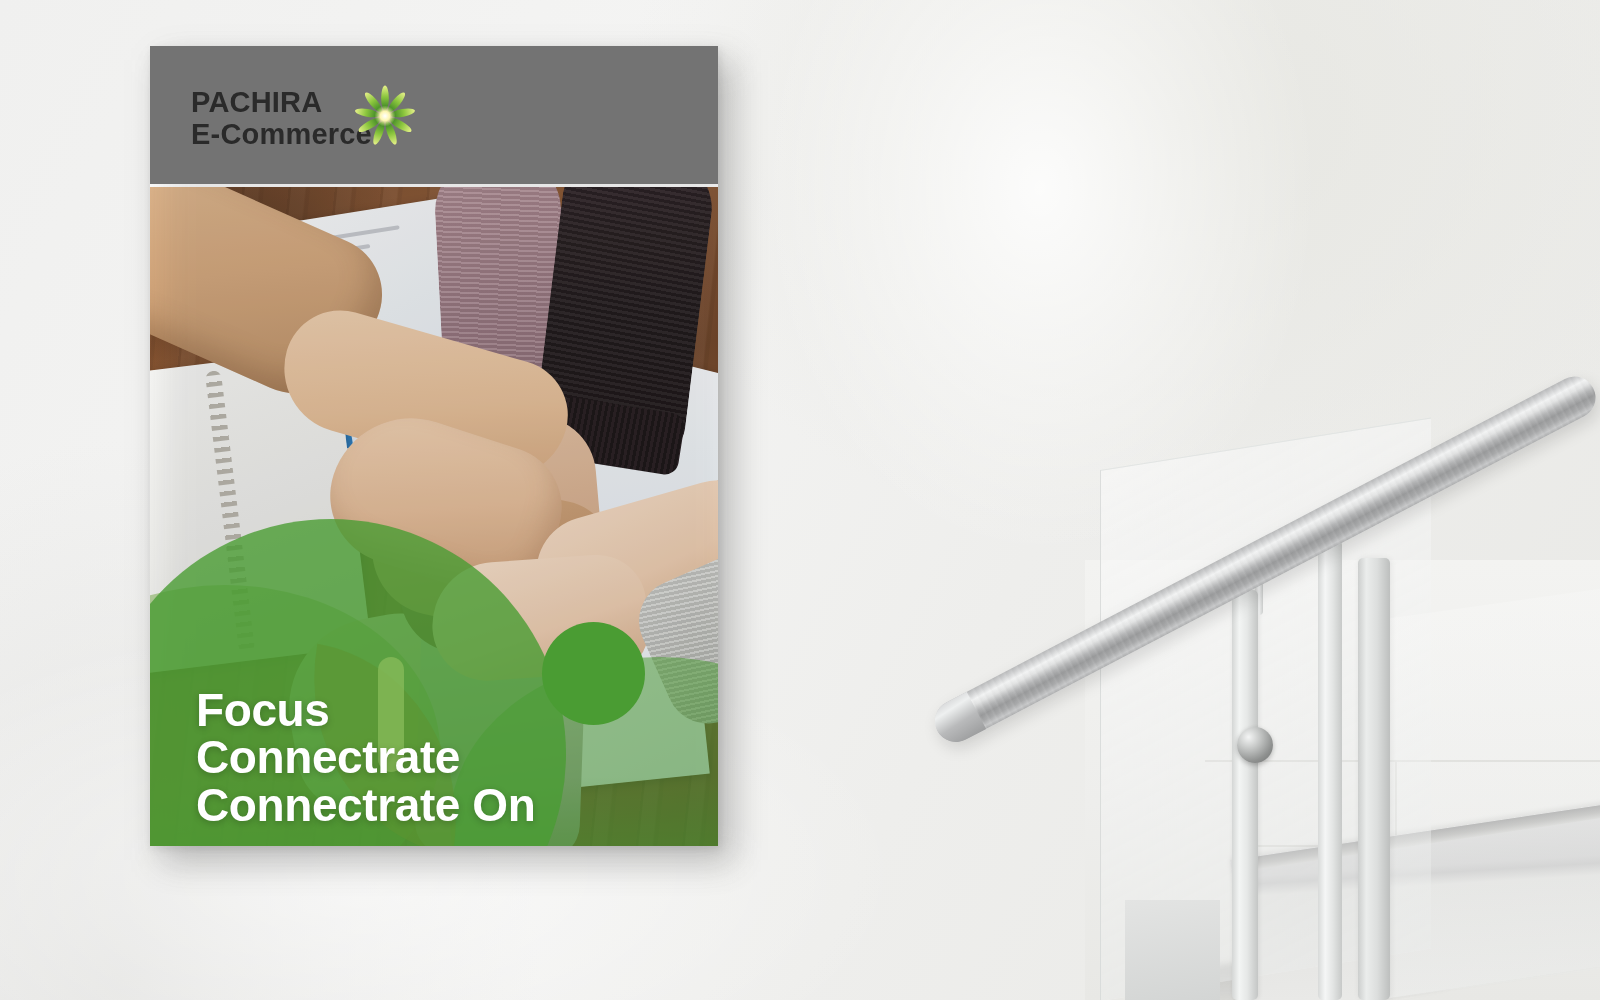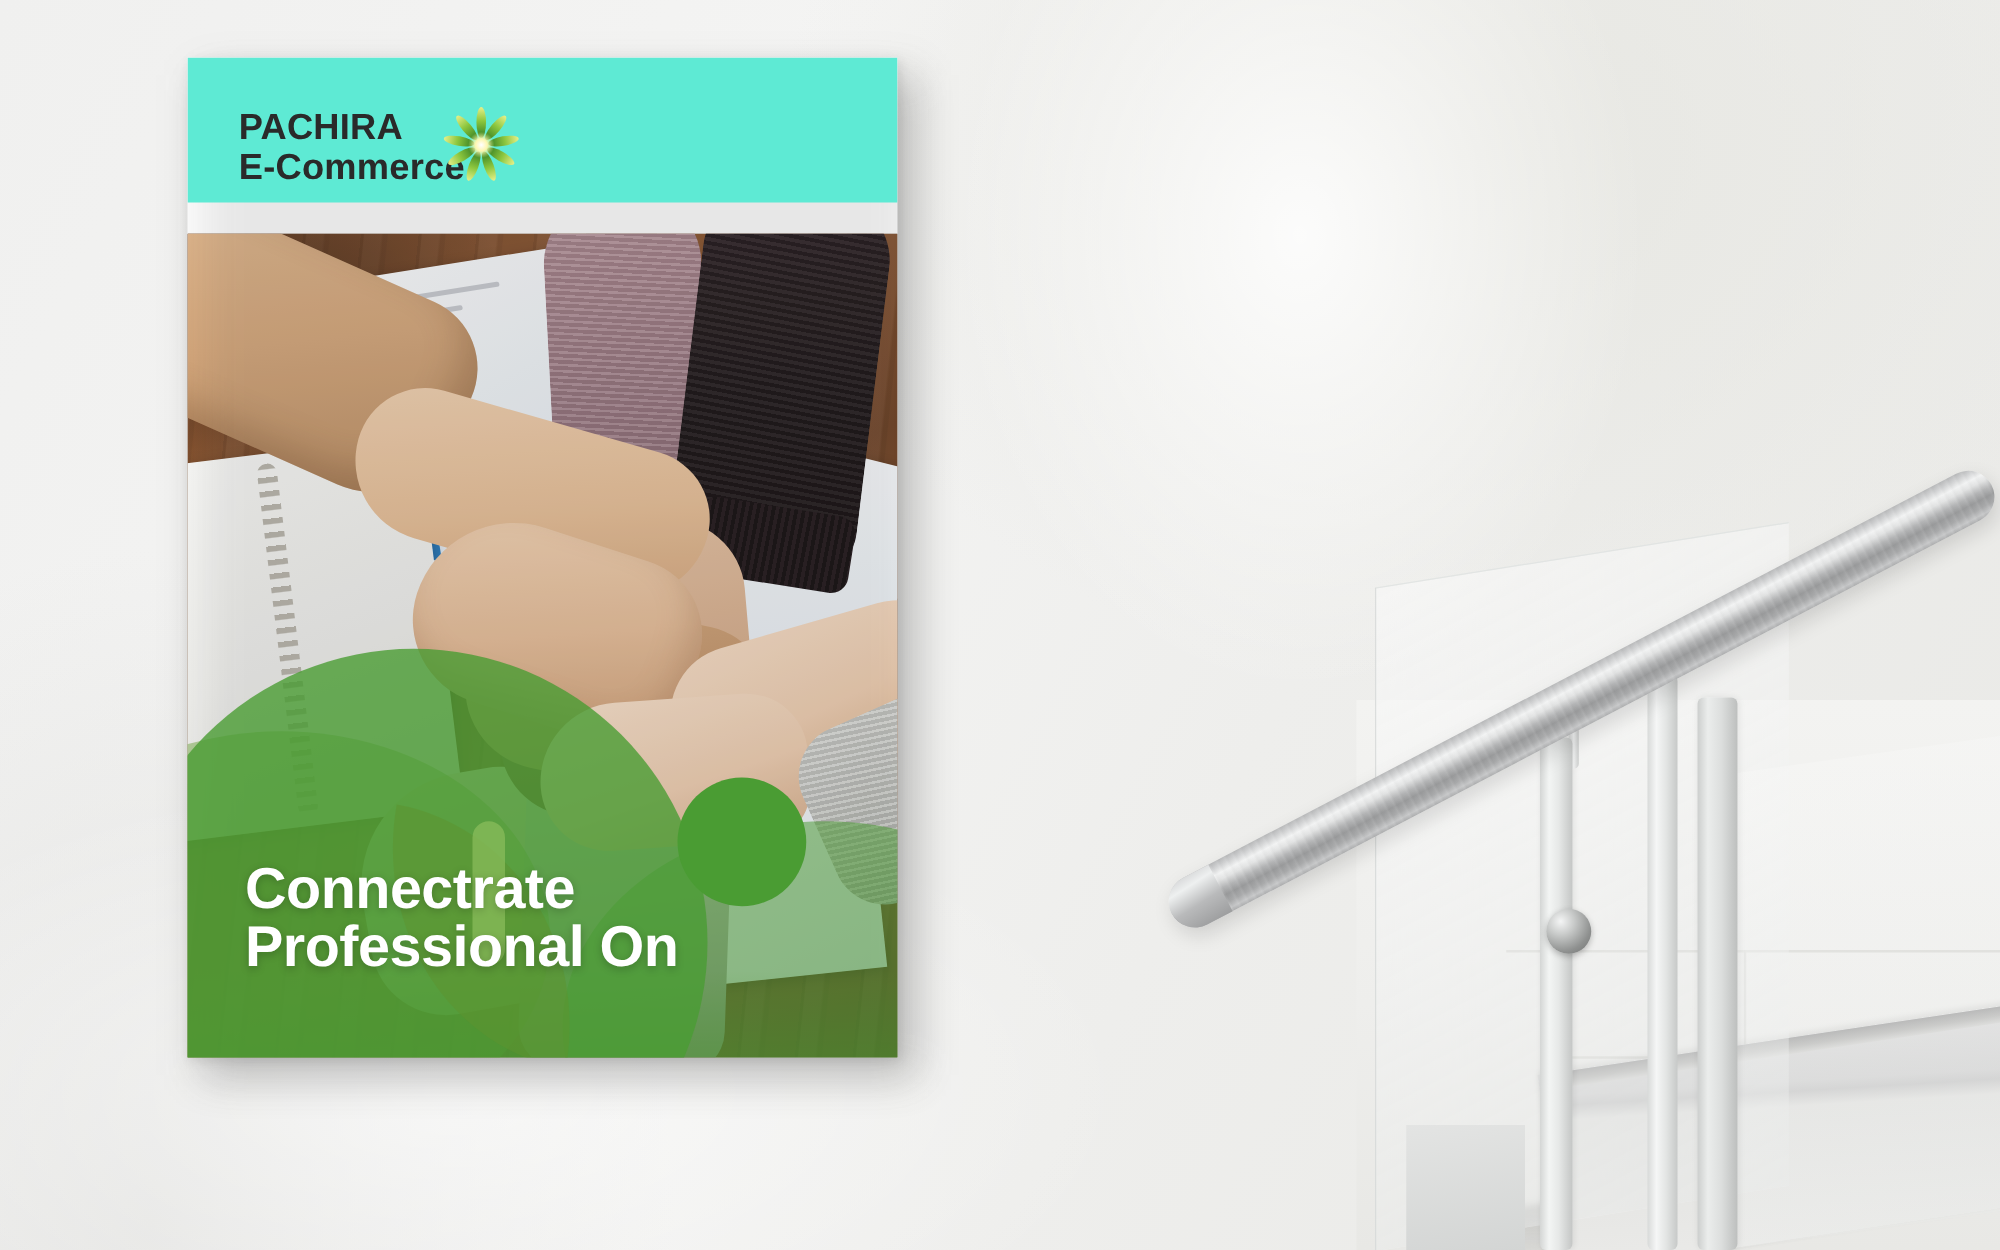--- a/index.html
+++ b/index.html
@@ -213,22 +213,22 @@
     background: #ffffff;
     box-shadow:
       14px 16px 30px rgba(60,60,60,.20),
       2px 3px 8px rgba(60,60,60,.12);
     overflow: hidden;
   }
 
   .cover-header {
     position: absolute;
     left: 0; top: 0;
-    width: 100%; height: 116px;
-    background: #5eead4;
+    width: 100%; height: 138px;
+    background: #737373;
     z-index: 5;
   }
   .logo-block {
     position: absolute;
     left: 41px; top: 40px;
     display: flex;
     align-items: flex-start;
   }
   .logo-text {
     font-weight: 700;
@@ -621,22 +621,23 @@
 
       <div class="green-blob-soft"></div>
       <div class="green-band"></div>
       <div class="green-blob-br"></div>
       <div class="green-blob-big"></div>
       <div class="green-leaf"></div>
       <div class="green-vert-strip"></div>
       <div class="green-circle-solid"></div>
 
       <div class="headline">
+        <div>Focus</div>
         <div>Connectrate</div>
-        <div>Professional On</div>
+        <div>Connectrate On</div>
       </div>
     </div>
 
     <div class="cover-header">
       <div class="logo-block">
         <div class="logo-text">
           <div class="logo-line1">PACHIRA</div>
           <div class="logo-line2">E-Commerce</div>
         </div>
         <div class="logo-mark">

